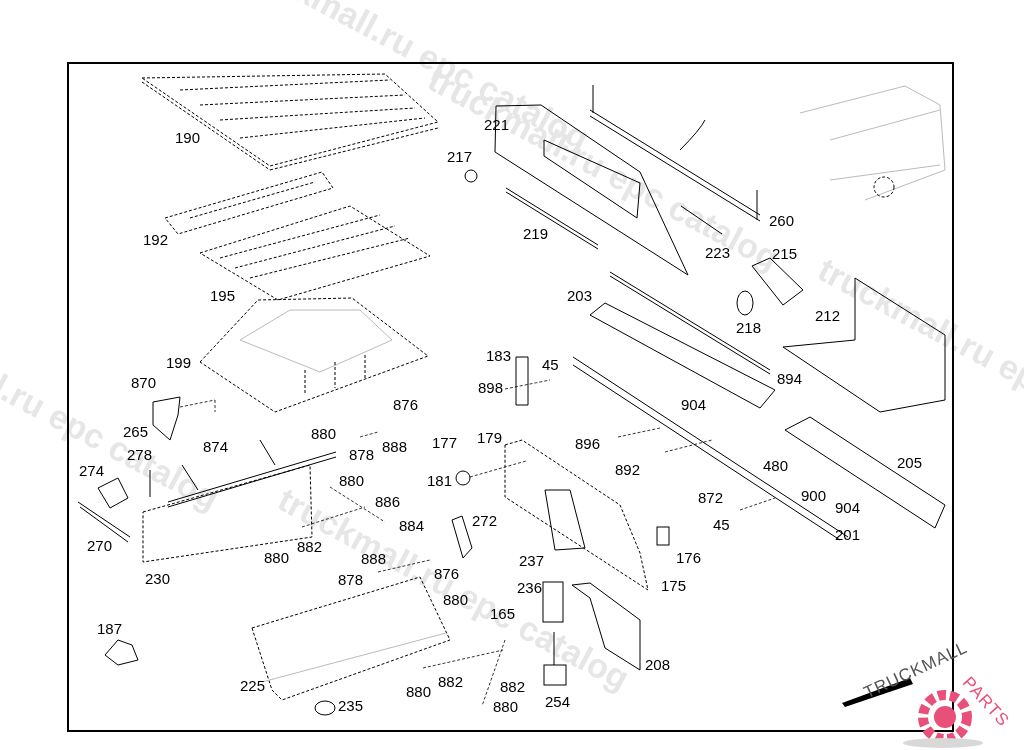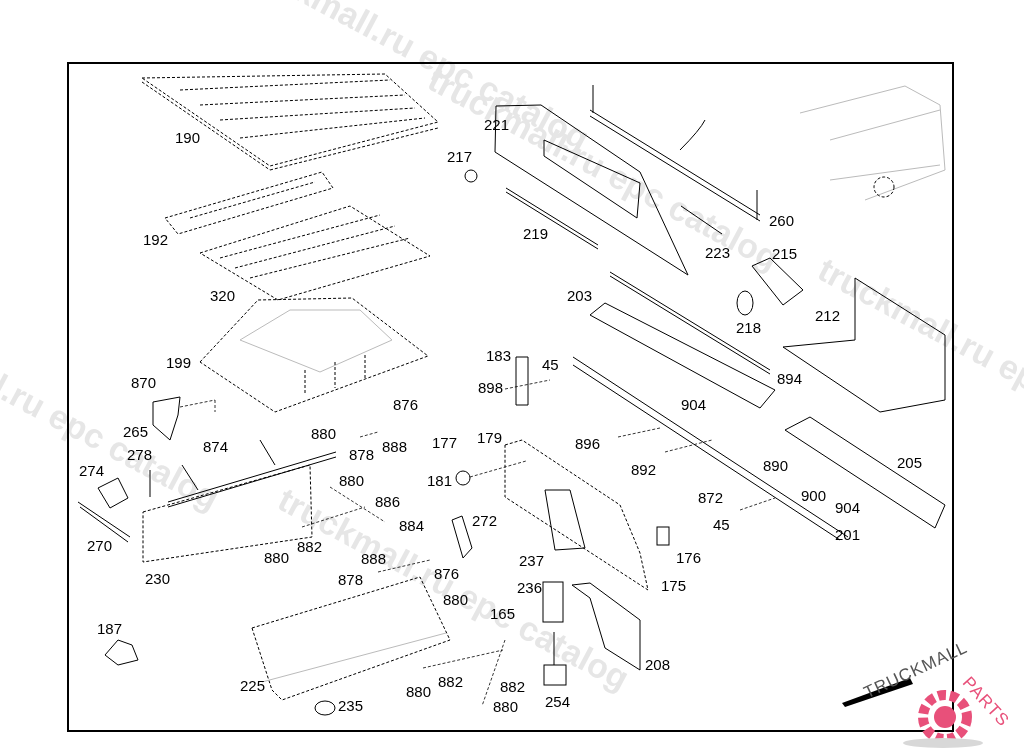--- a/index.html
+++ b/index.html
@@ -159,21 +159,21 @@
     <line class="lead" x1="360" y1="437" x2="378" y2="432"></line>
     <line class="lead" x1="378" y1="572" x2="430" y2="560"></line>
     <line class="lead" x1="423" y1="668" x2="503" y2="650"></line>
     <line class="lead" x1="505" y1="389" x2="550" y2="380"></line>
 
     <polygon points="842,703 910,678 913,684 845,707" fill="#000"></polygon>
   </svg>
 
   <span class="lbl" style="left:175px;top:130px;">190</span>
   <span class="lbl" style="left:143px;top:232px;">192</span>
-  <span class="lbl" style="left:210px;top:288px;">320</span>
+  <span class="lbl" style="left:210px;top:288px;">195</span>
   <span class="lbl" style="left:166px;top:355px;">199</span>
   <span class="lbl" style="left:131px;top:369px;margin-top:6px;">870</span>
   <span class="lbl" style="left:123px;top:424px;">265</span>
   <span class="lbl" style="left:203px;top:427px;margin-top:12px;">874</span>
   <span class="lbl" style="left:127px;top:447px;">278</span>
   <span class="lbl" style="left:79px;top:463px;">274</span>
   <span class="lbl" style="left:87px;top:538px;">270</span>
   <span class="lbl" style="left:145px;top:571px;">230</span>
   <span class="lbl" style="left:97px;top:621px;">187</span>
   <span class="lbl" style="left:240px;top:678px;">225</span>
@@ -212,22 +212,22 @@
 
   <span class="lbl" style="left:486px;top:348px;">183</span>
   <span class="lbl" style="left:542px;top:357px;">45</span>
   <span class="lbl" style="left:478px;top:380px;">898</span>
   <span class="lbl" style="left:432px;top:435px;">177</span>
   <span class="lbl" style="left:477px;top:430px;">179</span>
   <span class="lbl" style="left:427px;top:473px;">181</span>
   <span class="lbl" style="left:472px;top:513px;">272</span>
 
   <span class="lbl" style="left:575px;top:436px;">896</span>
-  <span class="lbl" style="left:615px;top:462px;margin-left:16px;">892</span>
-  <span class="lbl" style="left:763px;top:458px;">890</span>
+  <span class="lbl" style="left:615px;top:462px;">892</span>
+  <span class="lbl" style="left:763px;top:458px;">480</span>
   <span class="lbl" style="left:897px;top:455px;">205</span>
   <span class="lbl" style="left:698px;top:490px;">872</span>
   <span class="lbl" style="left:801px;top:488px;">900</span>
   <span class="lbl" style="left:835px;top:500px;">904</span>
   <span class="lbl" style="left:713px;top:517px;">45</span>
   <span class="lbl" style="left:676px;top:550px;">176</span>
   <span class="lbl" style="left:835px;top:527px;">201</span>
   <span class="lbl" style="left:661px;top:578px;">175</span>
   <span class="lbl" style="left:519px;top:553px;">237</span>
   <span class="lbl" style="left:517px;top:580px;">236</span>

